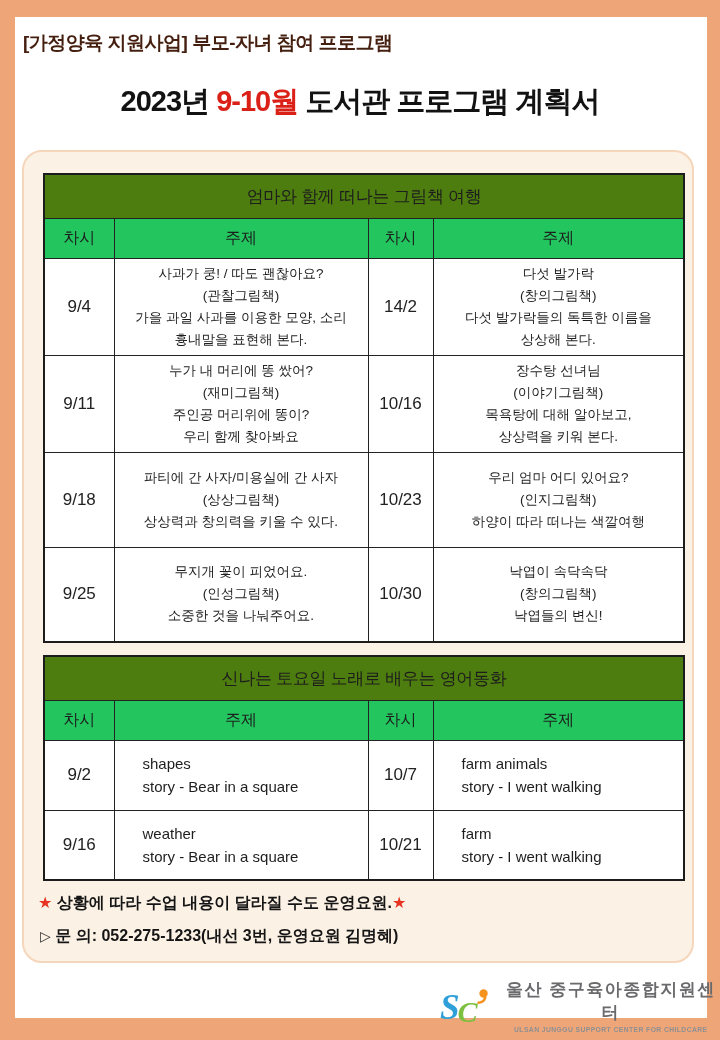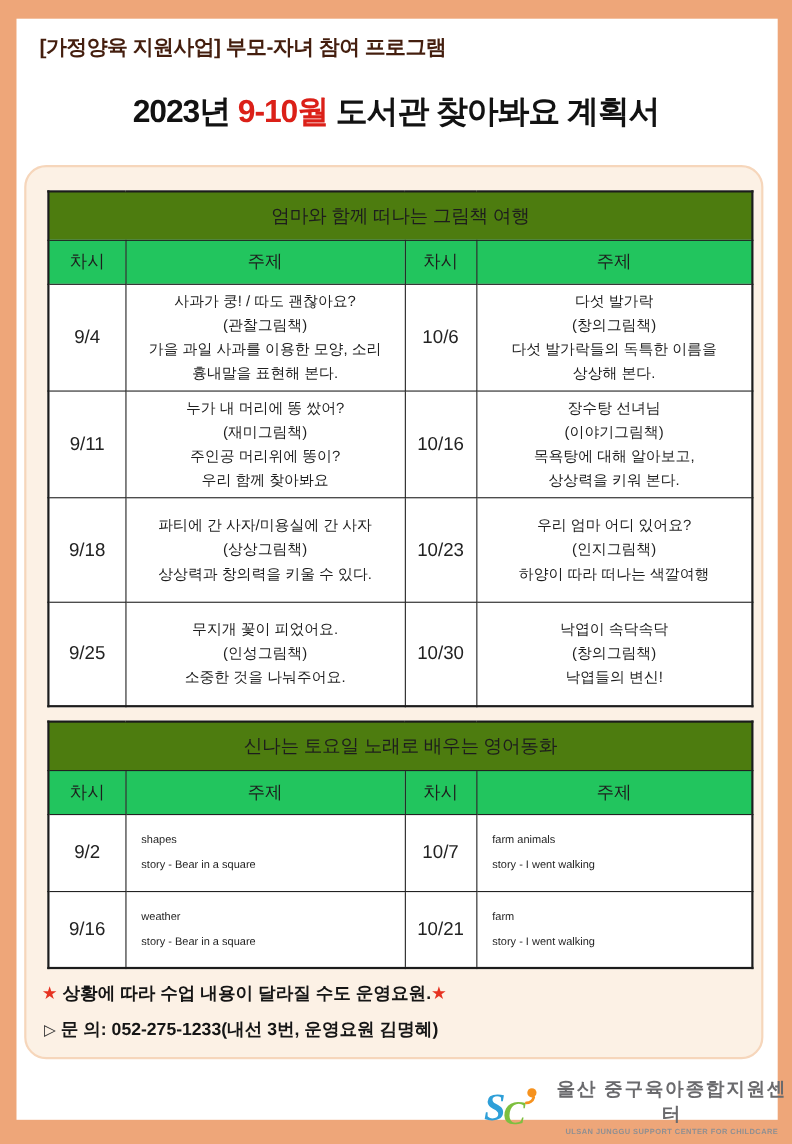--- a/index.html
+++ b/index.html
@@ -1,53 +1,53 @@
 <!DOCTYPE html>
 <html><head>
 <meta charset="utf-8">
 <style>
   html,body{margin:0;padding:0;}
   body{font-family:"Liberation Sans","DejaVu Sans",sans-serif;}
   .page{position:relative;width:720px;height:1040px;background:#eea679;overflow:hidden;}
   .sheet{position:absolute;left:15px;top:17px;width:692px;height:1001px;background:#ffffff;}
-  .subtitle{position:absolute;left:36px;top:30px;font-size:19px;font-weight:800;color:#441e0e;letter-spacing:-0.5px;}
+  .subtitle{position:absolute;left:23px;top:30px;font-size:19px;font-weight:800;color:#441e0e;letter-spacing:-0.5px;}
   .title{position:absolute;left:0;right:0;top:82px;text-align:center;font-size:29px;font-weight:800;color:#121212;letter-spacing:-1px;}
   .title .hl{color:#db2018;margin-top:29px;}
   .panel{position:absolute;left:22px;top:150px;width:672px;height:813px;background:#fcf1e5;border:2px solid #f6d6bb;border-radius:20px;box-sizing:border-box;}
   table.sched{position:absolute;left:43px;border-collapse:collapse;table-layout:fixed;width:640px;background:#ffffff;}
   #table1{top:173px;}
   #table2{top:655px;}
   table.sched th,table.sched td{border:1.5px solid #222222;box-sizing:border-box;}
   table.sched{border:2px solid #1c1c1c;}
   .t-title{background:#4d7c0f;height:44px;font-size:17px;font-weight:400;color:#1d1d1d;text-align:center;letter-spacing:-0.3px;}
   tr.cols th{background:#22c55e;height:40px;font-size:16px;font-weight:500;color:#1d1d1d;text-align:center;}
   #table1 tbody tr{height:95px;}
   #table2 tbody tr{height:70px;}
   td.session-cell{text-align:center;font-size:17px;color:#222222;}
   td.topic-cell{text-align:center;font-size:13.5px;line-height:22px;color:#1e1e1e;padding:4px 6px;}
-  #table2 td.topic-cell{font-size:10px;line-height:23px;text-align:left;padding-left:14px;}
+  #table2 td.topic-cell{font-size:15px;line-height:23px;text-align:left;padding-left:28px;}
   .note1{position:absolute;left:38px;top:893px;font-size:16px;font-weight:700;color:#151515;}
   .note1 .star{color:#e63322;}
   .note2{position:absolute;left:40px;top:926px;font-size:16px;font-weight:700;color:#151515;}
   .note2 .marker{font-size:14px;color:#333;}
   .logo{position:absolute;left:440px;top:978px;display:flex;align-items:center;gap:8px;}
   .logo-text{display:flex;flex-direction:column;text-align:center;}
   .logo-kr{font-size:17px;font-weight:600;color:#6a6a6d;letter-spacing:1.5px;}
   .logo-en{font-size:6.8px;font-weight:700;color:#8f8f92;letter-spacing:0.4px;margin-top:2px;}
 </style>
 </head>
 <body>
 
 <div class="page">
   <div class="sheet"></div>
 
   <div class="subtitle">[가정양육 지원사업] 부모-자녀 참여 프로그램</div>
 
   <div class="title">
-    <span>2023년 </span><span class="hl">9-10월</span><span> 도서관 찾아봐요 계획서</span>
+    <span>2023년 </span><span class="hl">9-10월</span><span> 도서관 프로그램 계획서</span>
   </div>
 
   <div class="panel"></div>
 
   <table class="sched" id="table1">
     <colgroup>
       <col style="width:70px">
         <col style="width:254px">
         <col style="width:65px">
         <col style="width:251px">
@@ -60,21 +60,21 @@
         <th>차시</th>
         <th>주제</th>
         <th>차시</th>
         <th>주제</th>
       </tr>
     </thead>
     <tbody>
         <tr>
           <td class="session-cell">9/4</td>
           <td class="topic-cell">사과가 쿵! / 따도 괜찮아요?<br>(관찰그림책)<br>가을 과일 사과를 이용한 모양, 소리<br>흉내말을 표현해 본다.</td>
-          <td class="session-cell">10/6</td>
+          <td class="session-cell">14/2</td>
           <td class="topic-cell">다섯 발가락<br>(창의그림책)<br>다섯 발가락들의 독특한 이름을<br>상상해 본다.</td>
         </tr>
         <tr>
           <td class="session-cell">9/11</td>
           <td class="topic-cell">누가 내 머리에 똥 쌌어?<br>(재미그림책)<br>주인공 머리위에 똥이?<br>우리 함께 찾아봐요</td>
           <td class="session-cell">10/16</td>
           <td class="topic-cell">장수탕 선녀님<br>(이야기그림책)<br>목욕탕에 대해 알아보고,<br>상상력을 키워 본다.</td>
         </tr>
         <tr>
           <td class="session-cell">9/18</td>

